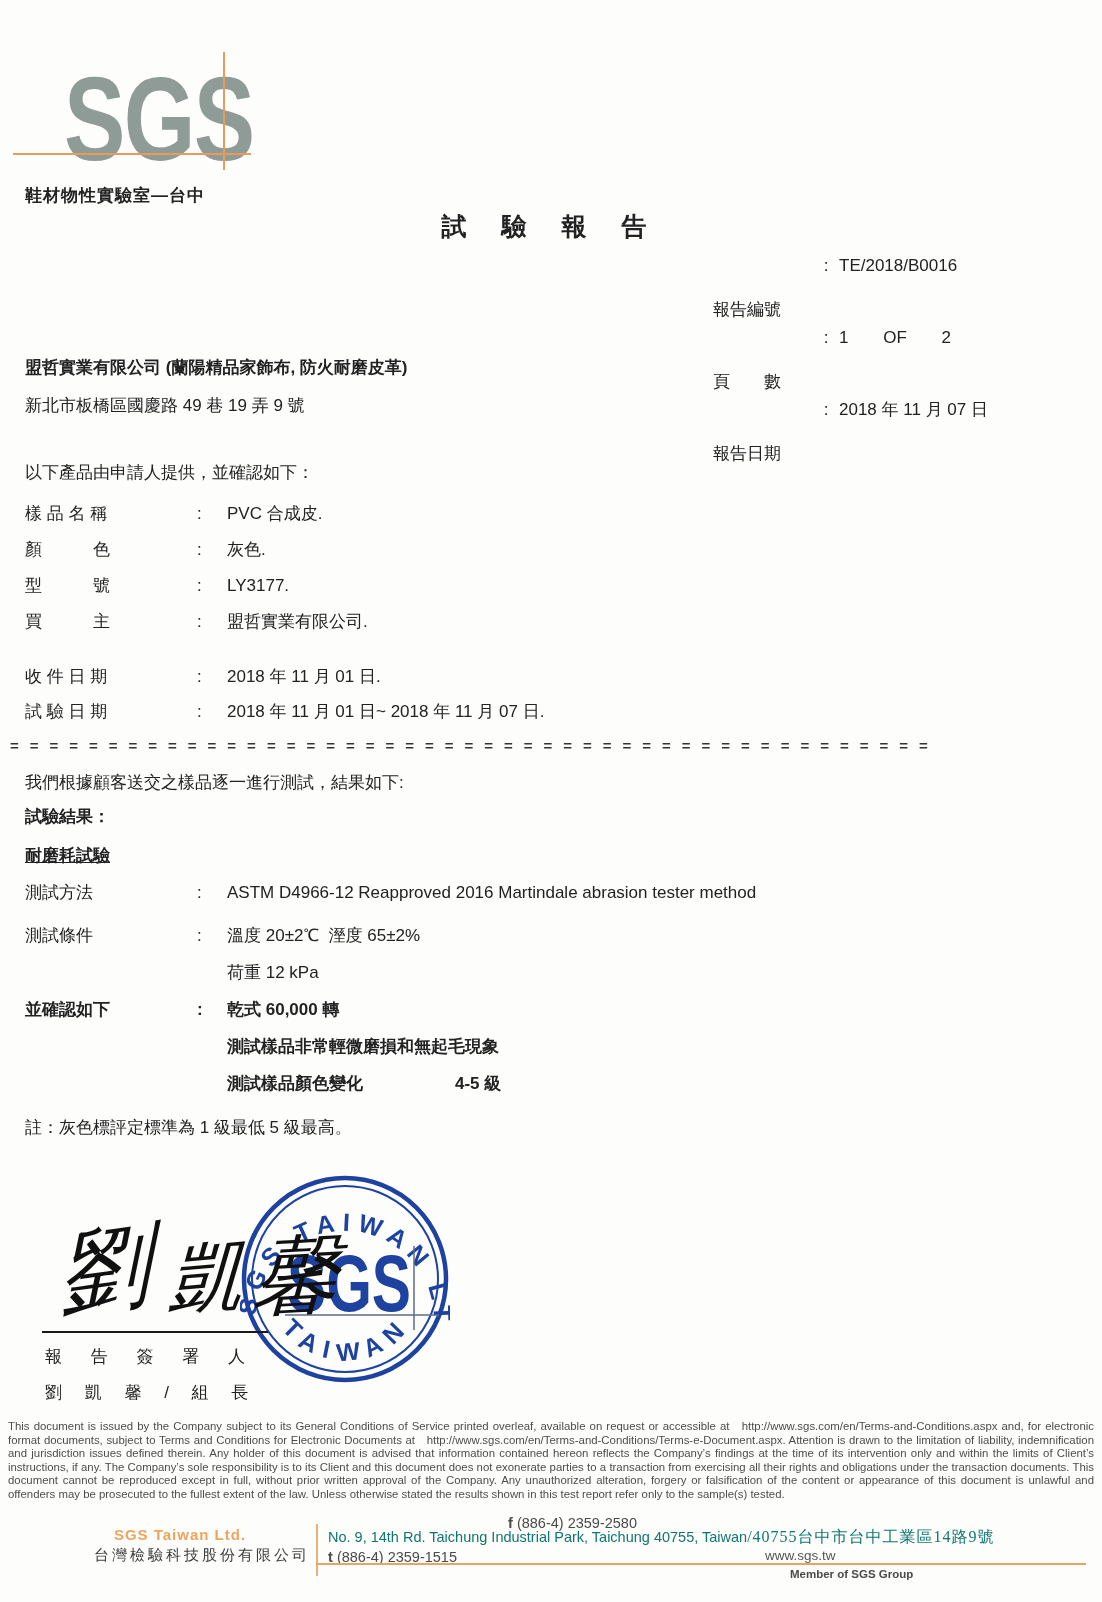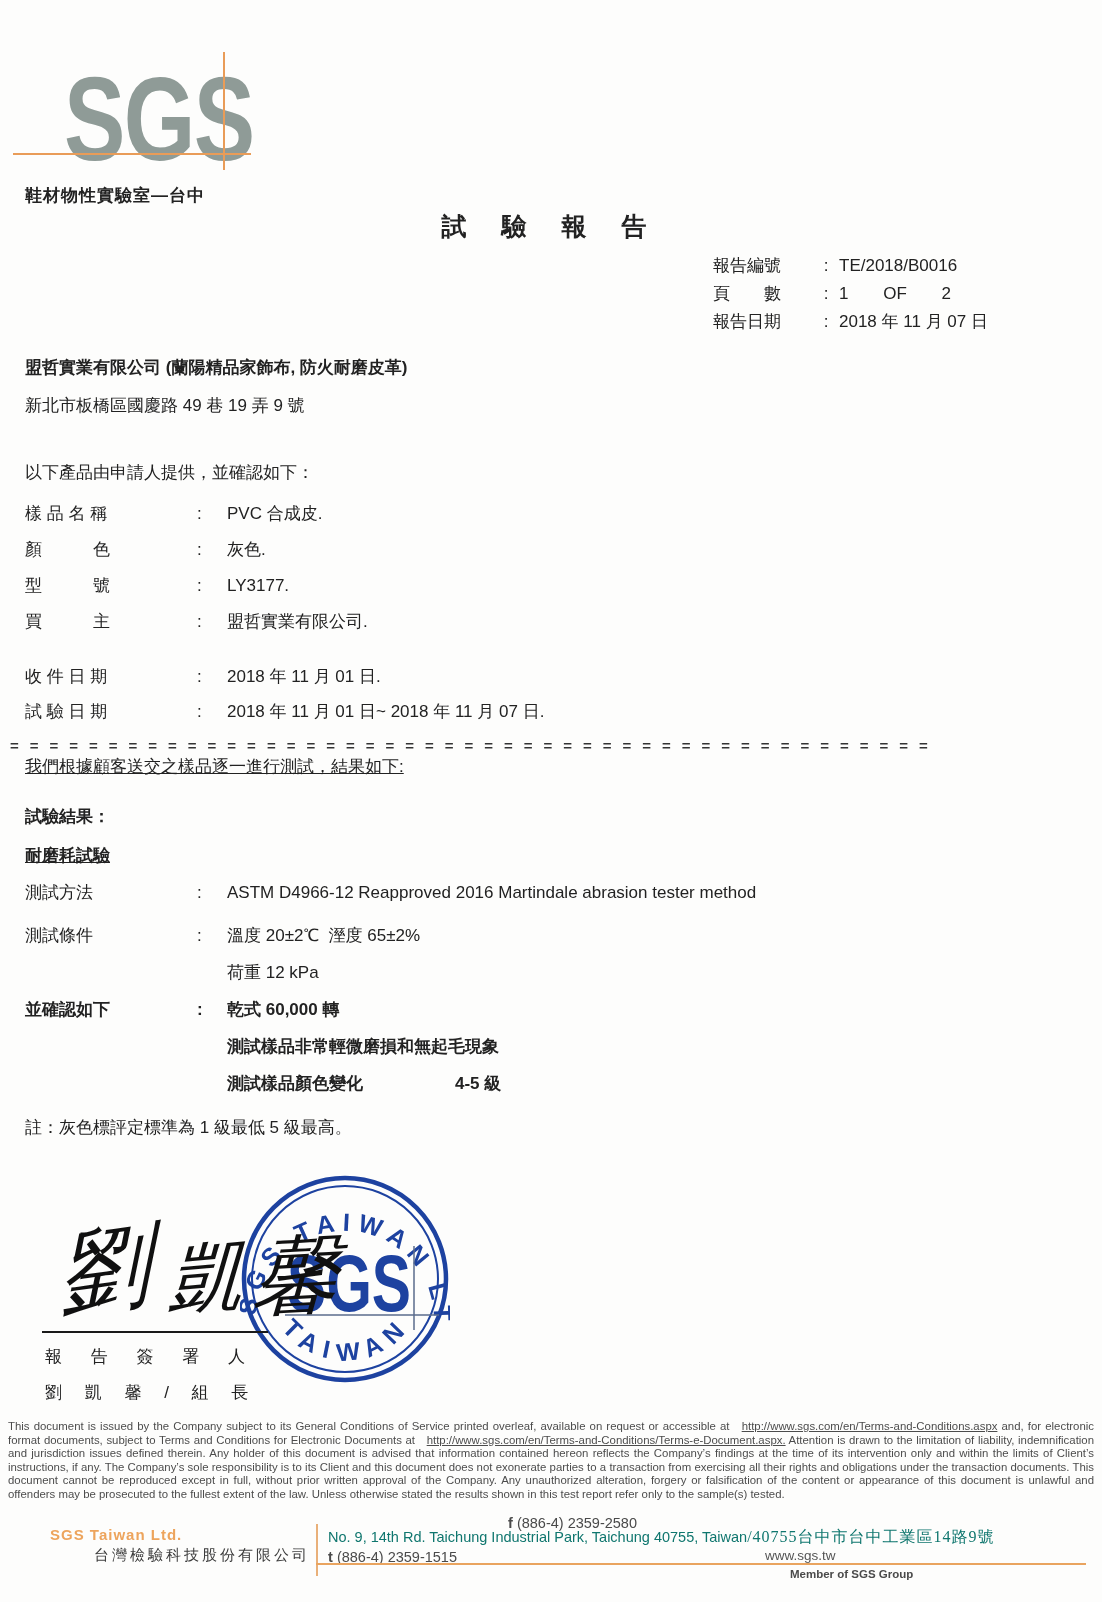--- a/index.html
+++ b/index.html
@@ -30,21 +30,21 @@
 
   .lab-name{font-size:17px;font-weight:bold;letter-spacing:1px;}
 
   .doc-title{
     width:100%;text-align:center;
     font-size:25px;font-weight:bold;letter-spacing:14px;
   }
 
   
   .meta-row{display:flex;font-size:17px;line-height:28px;}
-  .meta-label{width:100px;}
+  .meta-label{width:100px;margin-top:44px;}
   .meta-colon{width:26px;text-align:center;}
   .meta-value{white-space:pre;}
   .meta-value.pages{word-spacing:30px;}
 
   
   .body-line{font-size:17px;line-height:22px;white-space:nowrap;}
   .b{font-weight:bold;}
   .field-row{display:flex;font-size:17px;line-height:22px;}
   .field-label{width:157px;white-space:pre;}
   .field-colon{width:30px;text-align:left;padding-left:15px;}
@@ -68,24 +68,24 @@
   }
   .sig-line{background:#1a1a1a;height:2px;}
   .signer-label{font-size:17px;letter-spacing:12px;white-space:nowrap;}
 
   
   .legal{
     font-size:11.4px;line-height:13.6px;color:#4c4c4c;
     text-align:justify;
     font-family:"Liberation Sans",sans-serif;
   }
-  .legal .u{text-decoration:underline;padding-left:8px;}
-
-  
-  .footer-en{font-size:15px;font-weight:bold;color:#eda45c;letter-spacing:1px;text-align:left;width:260px;}
+  .legal .u{padding-left:8px;}
+
+  
+  .footer-en{font-size:15px;font-weight:bold;color:#eda45c;letter-spacing:1px;text-align:center;width:260px;}
   .footer-zh{font-size:15px;color:#3c3c3c;letter-spacing:3px;font-family:"Liberation Serif",serif;text-align:right;width:260px;white-space:nowrap;}
   .footer-vline{width:2px;background:#e9b079;}
   .footer-hline{height:2px;background:#e9a45f;}
   .footer-addr{font-size:14.5px;color:#0f766e;white-space:nowrap;}
   .footer-addr .cjk{font-family:"Liberation Serif",serif;font-size:16px;letter-spacing:1px;}
   .footer-tel{font-size:14.5px;color:#4a4a4a;white-space:nowrap;}
   .footer-tel .tf{font-weight:bold;}
   .footer-web{font-size:13.5px;color:#555;}
   .footer-member{font-size:11.5px;font-weight:bold;color:#4a4a4a;}
 </style>
@@ -158,21 +158,21 @@
     </div>
     <div class="field-row">
       <span class="field-label">試 驗 日 期</span>
       <span class="field-colon">:</span>
       <span class="field-value">2018 年 11 月 01 日~ 2018 年 11 月 07 日.</span>
     </div>
   </div>
 
   <div class="abs separator" style="left:10px;top:737px;">===============================================</div>
 
-  <div class="abs body-line" style="left:25px;top:756px;text-decoration:underline;">我們根據顧客送交之樣品逐一進行測試，結果如下:</div>
+  <div class="abs body-line" style="left:25px;top:772px;">我們根據顧客送交之樣品逐一進行測試，結果如下:</div>
   <div class="abs body-line b" style="left:25px;top:806px;">試驗結果：</div>
   <div class="abs body-line b underline" style="left:25px;top:845px;">耐磨耗試驗</div>
 
   <div class="abs" style="left:25px;top:882px;">
     <div class="field-row" style="margin-bottom:21px;">
       <span class="field-label">測試方法</span>
       <span class="field-colon">:</span>
       <span class="field-value">ASTM D4966-12 Reapproved 2016 Martindale abrasion tester method</span>
     </div>
     <div class="field-row" style="margin-bottom:15px;">

